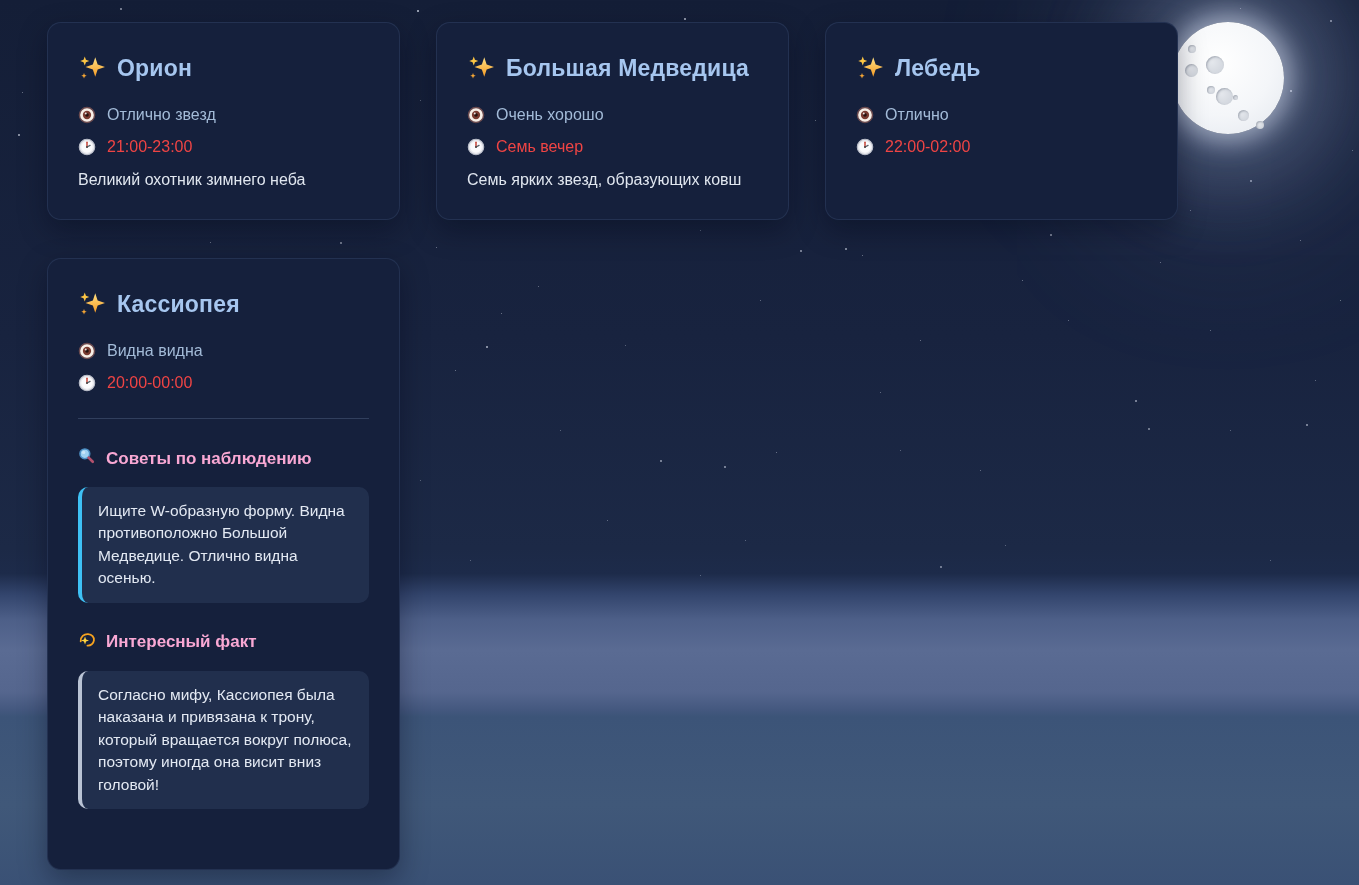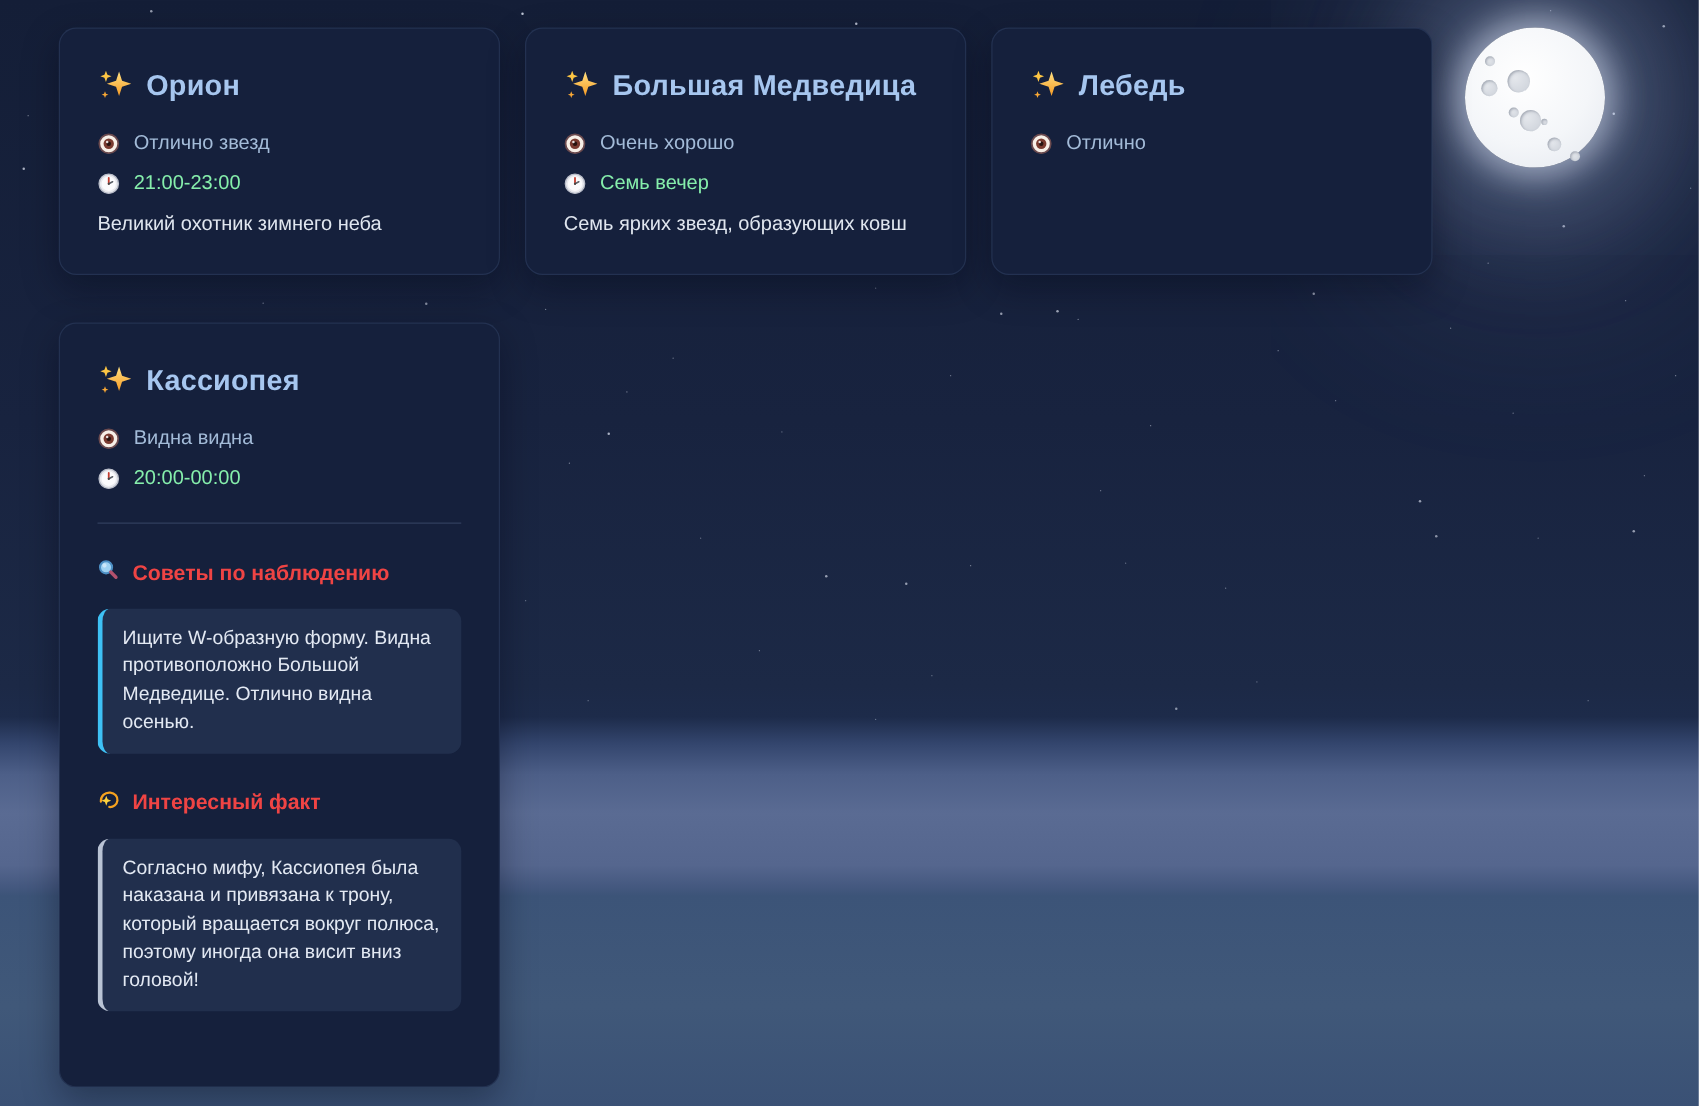--- a/index.html
+++ b/index.html
@@ -26,44 +26,44 @@
     background:radial-gradient(circle at 42% 36%, #ffffff 0%, #f4f6f9 55%, #e3e7ee 100%);
     box-shadow:0 0 26px 8px rgba(232,239,255,.55),
                0 0 90px 45px rgba(190,210,245,.28),
                0 0 170px 95px rgba(160,185,235,.14);
   }
   .crater{
     position:absolute;border-radius:50%;
     background:radial-gradient(circle at 35% 35%, #e4e7ec, #ccd1d9);
     box-shadow:inset 1px 1px 2px rgba(120,128,142,.55);
   }
-  .cards{position:absolute;left:47px;display:flex;gap:20px;}
+  .cards{position:absolute;left:47px;display:flex;gap:36px;}
   .cards.row1{top:22px;}
   .cards.row2{top:258px;}
   .card{
     width:353px;height:198px;box-sizing:border-box;
     background:#15203c;border:1px solid rgba(110,140,195,.16);
     border-radius:14px;padding:32px 30px;
     box-shadow:0 10px 28px rgba(2,6,20,.35);
   }
   .card.large{height:612px;}
   .card-title{
     display:flex;align-items:center;gap:12px;margin:0 0 24px;
     font-size:23px;font-weight:bold;color:#a6c6ef;letter-spacing:.2px;
   }
   .card-title .icon svg{display:block;}
   .info-row{display:flex;align-items:center;gap:11px;margin:0 0 14px;font-size:16px;}
   .info-row .icon{display:flex;}
   .vis-text{color:#a3bbd8;}
-  .time-text{color:#86efac;}
+  .time-text{color:#ef4444;}
   .desc{margin:15px 0 0;font-size:16px;color:#e0e6ef;}
   .divider{border:0;border-top:1px solid rgba(150,175,215,.22);margin:26px 0 0;}
   .section-title{
     display:flex;align-items:center;gap:10px;margin:28px 0 0;
-    font-size:17px;font-weight:bold;color:#ef4444;
+    font-size:17px;font-weight:bold;color:#f9a8d4;
   }
   .note{
     margin-top:17px;background:rgba(150,185,235,.10);
     border-left:4px solid #3ec1f5;border-radius:10px;
     padding:13px 16px;font-size:15.5px;line-height:1.45;color:#e3e9f3;
   }
   .note p{margin:0;}
   .note.fact{border-left-color:#b9c3d4;}
   .hidden-defs{position:absolute;width:0;height:0;}
 </style>
@@ -249,58 +249,70 @@
       <span class="icon">
         <svg width="18" height="18" viewBox="0 0 20 20">
             <circle cx="10" cy="10" r="8.4" fill="#f7efe7" stroke="#6b4a4e" stroke-width="1.6"></circle>
             <circle cx="10" cy="10" r="4.6" fill="#7a3b30"></circle>
             <circle cx="10" cy="10" r="2" fill="#27120f"></circle>
             <circle cx="8.6" cy="8.4" r="1.1" fill="#fff" opacity="0.85"></circle>
           </svg>
       </span>
       <span class="vis-text">Отлично</span>
     </div>
-  </section>
-
-</div>
-
-<div class="cards row2">
-
-  <section class="card large">
-    <h2 class="card-title">
-      <span class="icon">
-        <svg width="27" height="27" viewBox="0 0 36 36">
-            <path d="M23 3 L26.2 12.8 L36 16 L26.2 19.2 L23 29 L19.8 19.2 L10 16 L19.8 12.8 Z" fill="url(#sparkGrad)"></path>
-            <path d="M9 2 L10.6 6.4 L15 8 L10.6 9.6 L9 14 L7.4 9.6 L3 8 L7.4 6.4 Z" fill="#fcc544"></path>
-            <path d="M8 24 L9 26.6 L11.6 27.6 L9 28.6 L8 31.2 L7 28.6 L4.4 27.6 L7 26.6 Z" fill="#f9a835"></path>
-          </svg>
-      </span>
-      <span>Кассиопея</span>
-    </h2>
-    <div class="info-row">
-      <span class="icon">
-        <svg width="18" height="18" viewBox="0 0 20 20">
-            <circle cx="10" cy="10" r="8.4" fill="#f7efe7" stroke="#6b4a4e" stroke-width="1.6"></circle>
-            <circle cx="10" cy="10" r="4.6" fill="#7a3b30"></circle>
-            <circle cx="10" cy="10" r="2" fill="#27120f"></circle>
-            <circle cx="8.6" cy="8.4" r="1.1" fill="#fff" opacity="0.85"></circle>
-          </svg>
-      </span>
-      <span class="vis-text">Видна видна</span>
-    </div>
     <div class="info-row">
       <span class="icon">
         <svg width="18" height="18" viewBox="0 0 20 20">
             <circle cx="10" cy="10" r="8.6" fill="#e8e9ee" stroke="#b9bdc9" stroke-width="1.2"></circle>
             <circle cx="10" cy="10" r="6.4" fill="#fbfbfd"></circle>
             <line x1="10" y1="10" x2="10" y2="4.8" stroke="#c23b2e" stroke-width="1.6" stroke-linecap="round"></line>
             <line x1="10" y1="10" x2="13.4" y2="8.2" stroke="#5b6068" stroke-width="1.4" stroke-linecap="round"></line>
             <circle cx="10" cy="10" r="1" fill="#444"></circle>
           </svg>
       </span>
+      <span class="time-text">22:00-02:00</span>
+    </div>
+  </section>
+
+</div>
+
+<div class="cards row2">
+
+  <section class="card large">
+    <h2 class="card-title">
+      <span class="icon">
+        <svg width="27" height="27" viewBox="0 0 36 36">
+            <path d="M23 3 L26.2 12.8 L36 16 L26.2 19.2 L23 29 L19.8 19.2 L10 16 L19.8 12.8 Z" fill="url(#sparkGrad)"></path>
+            <path d="M9 2 L10.6 6.4 L15 8 L10.6 9.6 L9 14 L7.4 9.6 L3 8 L7.4 6.4 Z" fill="#fcc544"></path>
+            <path d="M8 24 L9 26.6 L11.6 27.6 L9 28.6 L8 31.2 L7 28.6 L4.4 27.6 L7 26.6 Z" fill="#f9a835"></path>
+          </svg>
+      </span>
+      <span>Кассиопея</span>
+    </h2>
+    <div class="info-row">
+      <span class="icon">
+        <svg width="18" height="18" viewBox="0 0 20 20">
+            <circle cx="10" cy="10" r="8.4" fill="#f7efe7" stroke="#6b4a4e" stroke-width="1.6"></circle>
+            <circle cx="10" cy="10" r="4.6" fill="#7a3b30"></circle>
+            <circle cx="10" cy="10" r="2" fill="#27120f"></circle>
+            <circle cx="8.6" cy="8.4" r="1.1" fill="#fff" opacity="0.85"></circle>
+          </svg>
+      </span>
+      <span class="vis-text">Видна видна</span>
+    </div>
+    <div class="info-row">
+      <span class="icon">
+        <svg width="18" height="18" viewBox="0 0 20 20">
+            <circle cx="10" cy="10" r="8.6" fill="#e8e9ee" stroke="#b9bdc9" stroke-width="1.2"></circle>
+            <circle cx="10" cy="10" r="6.4" fill="#fbfbfd"></circle>
+            <line x1="10" y1="10" x2="10" y2="4.8" stroke="#c23b2e" stroke-width="1.6" stroke-linecap="round"></line>
+            <line x1="10" y1="10" x2="13.4" y2="8.2" stroke="#5b6068" stroke-width="1.4" stroke-linecap="round"></line>
+            <circle cx="10" cy="10" r="1" fill="#444"></circle>
+          </svg>
+      </span>
       <span class="time-text">20:00-00:00</span>
     </div>
 
     <hr class="divider">
 
     <h3 class="section-title">
       <span class="icon">
         <svg width="18" height="18" viewBox="0 0 20 20">
             <circle cx="7.6" cy="7.6" r="5.4" fill="#9fd2f2" stroke="#4c8fc4" stroke-width="1.8"></circle>
             <circle cx="6.2" cy="6" r="1.9" fill="#cfe9fa" opacity="0.9"></circle>

